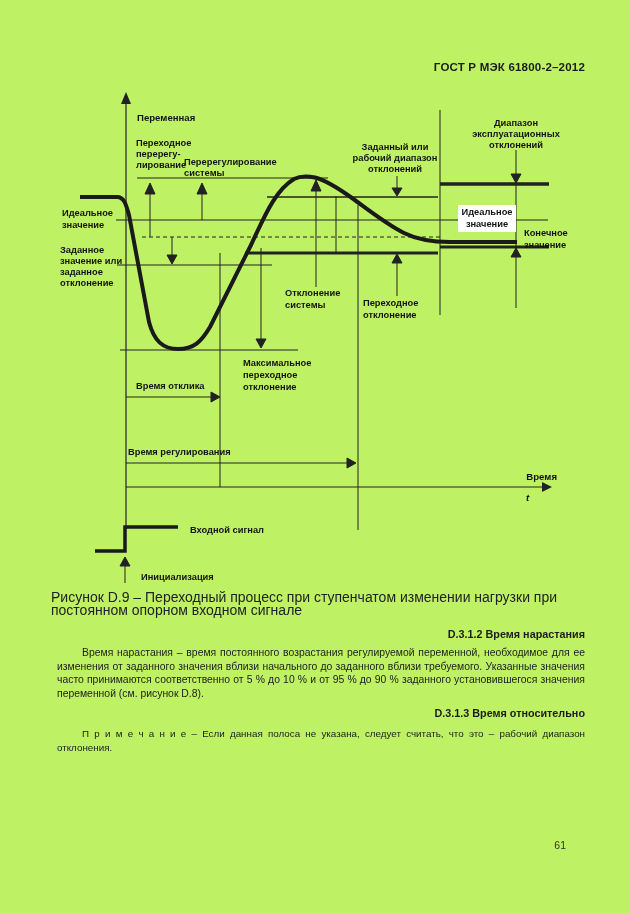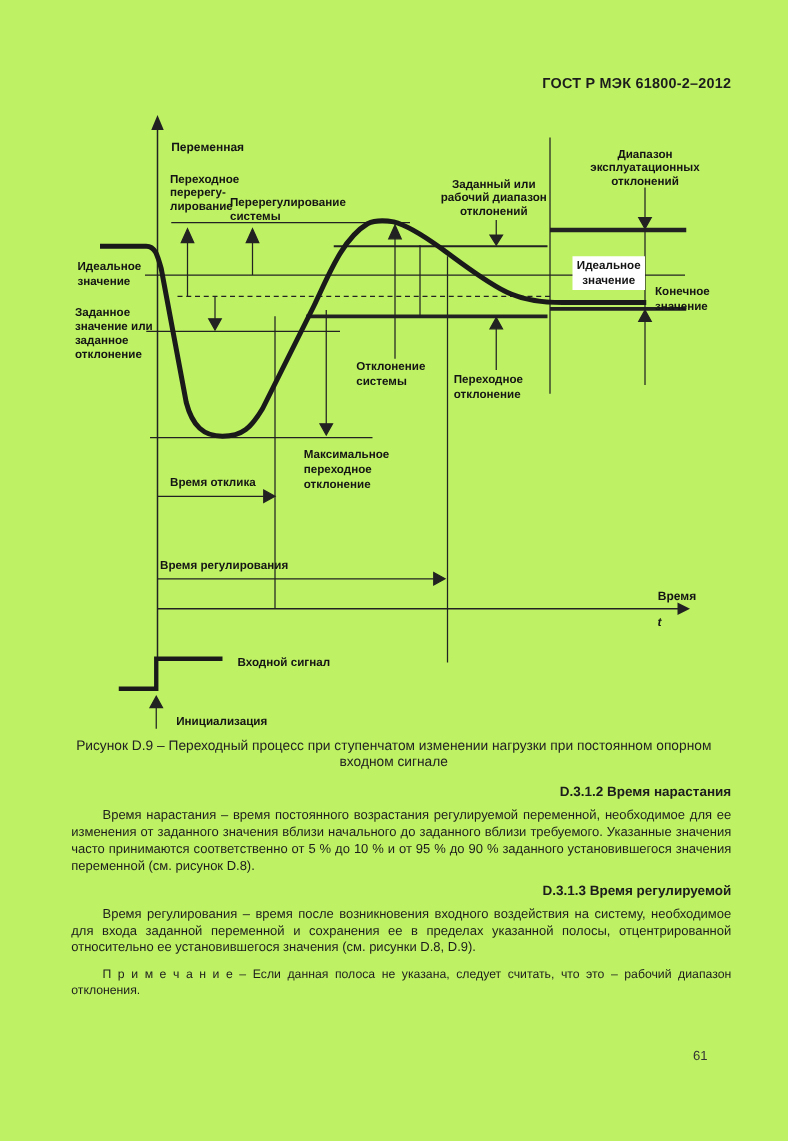--- a/index.html
+++ b/index.html
@@ -13,21 +13,21 @@
     font-weight:bold; font-size:11.5px; letter-spacing:0.2px;
   }
   svg.fig { position:absolute; left:0; top:88px; }
   svg.fig text {
     font-family:"Liberation Sans", sans-serif;
     font-size:9.3px; font-weight:bold; fill:#141414;
   }
   svg.fig .axis-label { font-size:9.6px; }
   .fig-caption {
     position:absolute; top:591px; left:51px; width:528px;
-    text-align:center; font-size:11px; line-height:13px; color:#222;
+    text-align:left; font-size:14px; line-height:13px; color:#222;
   }
   .body-text {
     position:absolute; top:621px; left:57px; width:528px;
     font-size:10.4px; line-height:13.4px; text-align:justify; color:#1c1c1c;
   }
   .body-text .sec-heading {
     font-weight:bold; font-size:10.8px; text-align:right;
     margin:7px 0 5px 0; padding-left:25px;
   }
   .body-text p { margin:0 0 1px 0; text-indent:25px; }
@@ -172,20 +172,19 @@
 
     <text x="190" y="533">Входной сигнал</text>
     <text x="141" y="580">Инициализация</text>
   </svg>
 
   <div class="fig-caption">Рисунок D.9 – Переходный процесс при ступенчатом изменении нагрузки при постоянном опорном входном сигнале</div>
 
   <div class="body-text">
     <div class="sec-heading">D.3.1.2 Время нарастания</div>
     <p>Время нарастания – время постоянного возрастания регулируемой переменной, необходимое для ее изменения от заданного значения вблизи начального до заданного вблизи требуемого. Указанные значения часто принимаются соответственно от 5 % до 10 % и от 95 % до 90 % заданного установившегося значения переменной (см. рисунок D.8).</p>
-    <div class="sec-heading">D.3.1.3 Время регулируемой</div>
-    <p>Время регулирования – время после возникновения входного воздействия на систему, необходимое для входа заданной переменной и сохранения ее в пределах указанной полосы, отцентрированной относительно ее установившегося значения (см. рисунки D.8, D.9).</p>
+    <div class="sec-heading">D.3.1.3 Время относительно</div>
     <p class="note">П р и м е ч а н и е  – Если данная полоса не указана, следует считать, что это – рабочий диапазон отклонения.</p>
   </div>
 
   <div class="page-number">61</div>
 
 </div>
 
 </body></html>

